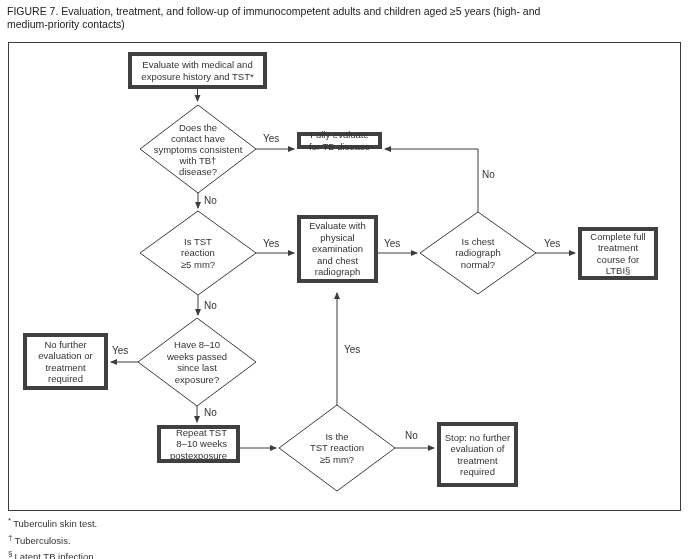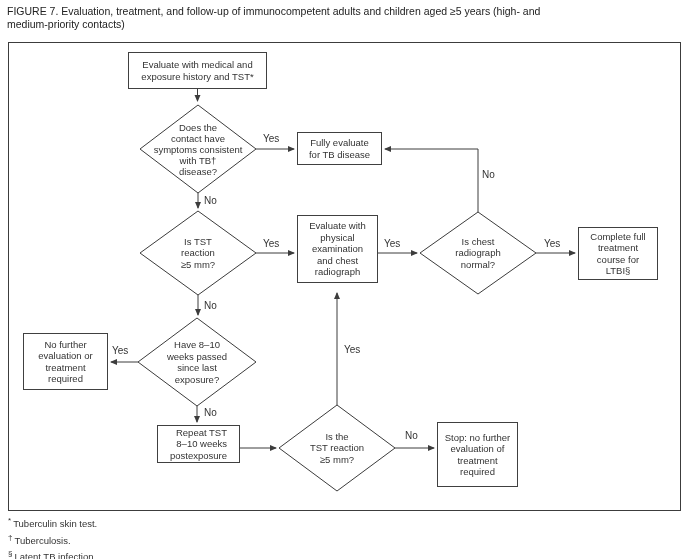--- a/index.html
+++ b/index.html
@@ -32,21 +32,21 @@
   .node {
     position: absolute;
     display: flex; align-items: center; justify-content: center;
     text-align: center;
     font-size: 9.5px; line-height: 11.5px;
     white-space: pre-line;
     color: #333333;
   }
   .box {
     background: #ffffff;
-    border: 1px solid #404040;
+    border: 4px solid #404040;
   }
   .edge-label {
     position: absolute;
     font-size: 10px; line-height: 11px;
     color: #333333;
     white-space: nowrap;
   }
   .footnotes {
     position: absolute;
     left: 8px; top: 514px;
@@ -92,21 +92,21 @@
     <polygon points="198,105 256,149 198,193 140,149"></polygon>
     <polygon points="198,211 256,253 198,295 140,253"></polygon>
     <polygon points="478,212 536,253 478,294 420,253"></polygon>
     <polygon points="197,318 256,362 197,406 138,362"></polygon>
     <polygon points="337,405 395,448 337,491 279,448"></polygon>
   </g>
 </svg>
 
 <div class="node box" style="left:128px; top:52px; width:139px; height:37px;">Evaluate with medical and
 exposure history and TST*</div>
-<div class="node box" style="left:297px; top:132px; width:85px; height:33px;">Fully evaluate
+<div class="node box" style="left:297px; top:132px; width:85px; height:17px;">Fully evaluate
 for TB disease</div>
 <div class="node box" style="left:297px; top:215px; width:81px; height:68px;">Evaluate with
 physical
 examination
 and chest
 radiograph</div>
 <div class="node box" style="left:578px; top:227px; width:80px; height:53px;">Complete full
 treatment
 course for
 LTBI§</div>

